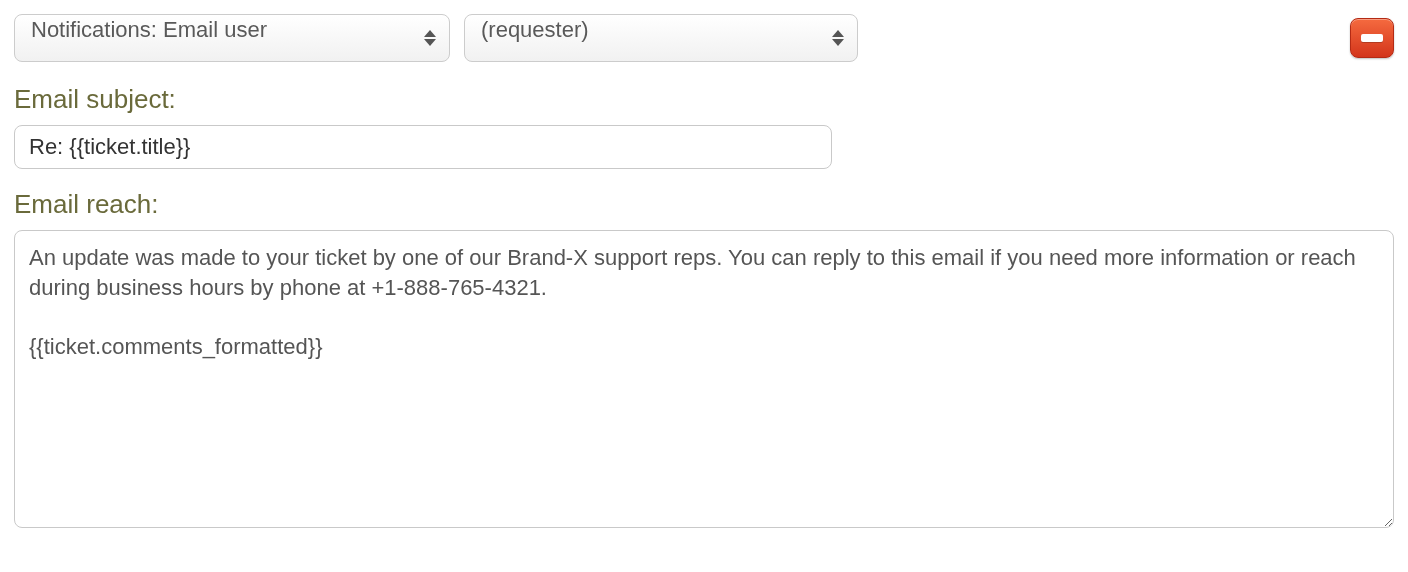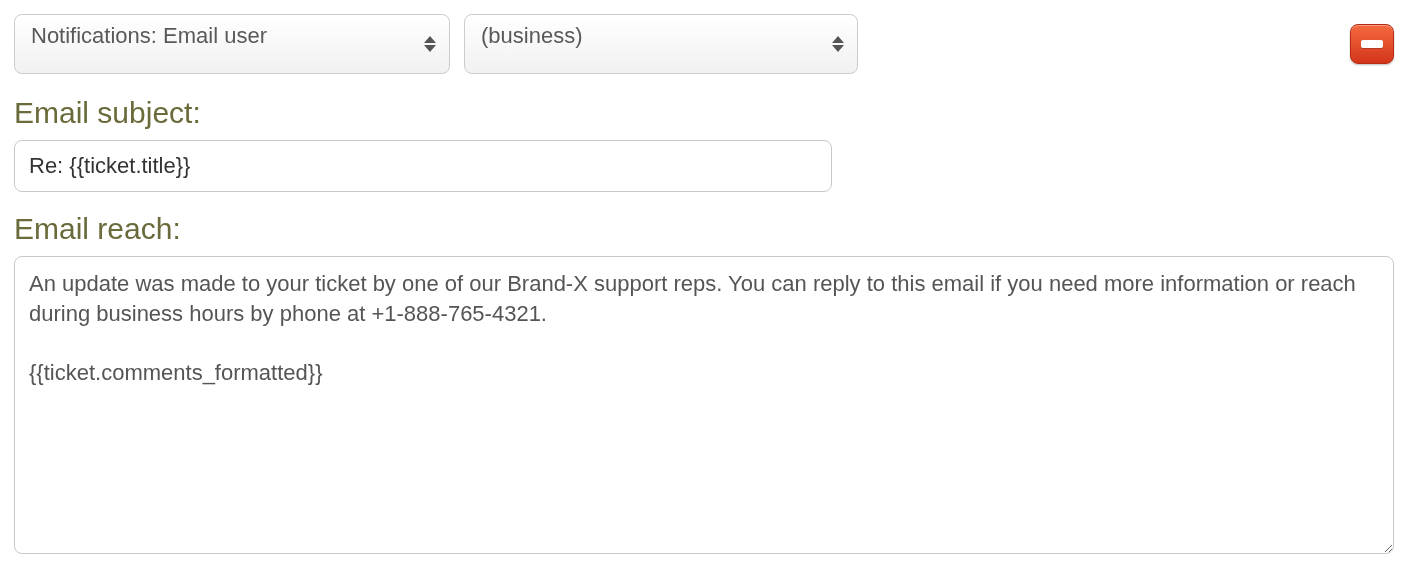--- a/index.html
+++ b/index.html
@@ -14,21 +14,21 @@
       display: flex;
       align-items: center;
       gap: 14px;
       margin-bottom: 22px;
     }
     .select-wrap {
       position: relative;
       display: inline-block;
     }
     .select {
-      height: 60px;
+      height: 48px;
       border: 1px solid #ccc;
       border-radius: 8px;
       background: linear-gradient(#ffffff, #f1f1f1);
       padding: 0 50px 16px 16px;
       font-size: 22px;
       color: #595959;
       display: flex;
       align-items: center;
       cursor: pointer;
       user-select: none;
@@ -64,28 +64,28 @@
       justify-content: center;
       cursor: pointer;
     }
     .remove-btn .bar {
       width: 22px; height: 8px;
       background: #fff;
       border-radius: 2px;
       box-shadow: 0 1px 0 rgba(0,0,0,.2);
     }
     .field-label {
-      font-size: 30px;
+      font-size: 26px;
       color: #6a6a3b;
       margin-bottom: 10px;
       display: block;
     }
     .text-input {
       width: 818px;
-      height: 52px;
+      height: 44px;
       border: 1px solid #c9c9c9;
       border-radius: 8px;
       padding: 0 14px;
       font-size: 22px;
       color: #333;
       font-family: inherit;
       background: #fff;
     }
     .subject-block { margin-bottom: 20px; }
     .textarea {
@@ -112,21 +112,21 @@
       <span>Notifications: Email user</span>
     </div>
     <div class="arrows">
       <div class="arrow-up"></div>
       <div class="arrow-down"></div>
     </div>
   </div>
 
   <div class="select-wrap">
     <div class="select select-2">
-      <span>(business)</span>
+      <span>(requester)</span>
     </div>
     <div class="arrows">
       <div class="arrow-up"></div>
       <div class="arrow-down"></div>
     </div>
   </div>
 
   <div class="spacer"></div>
 
   <div class="remove-btn">

